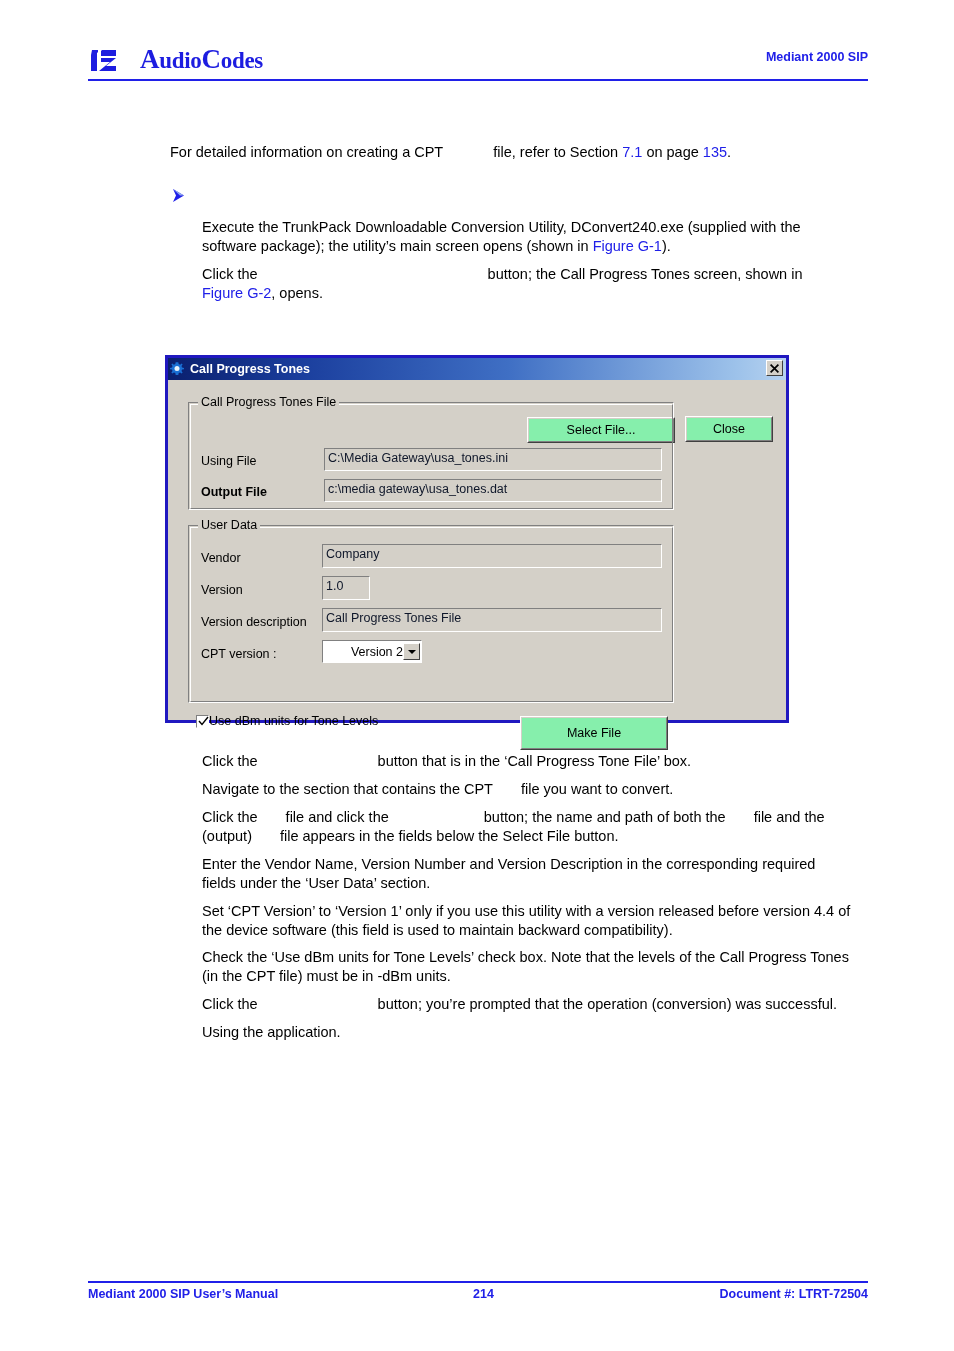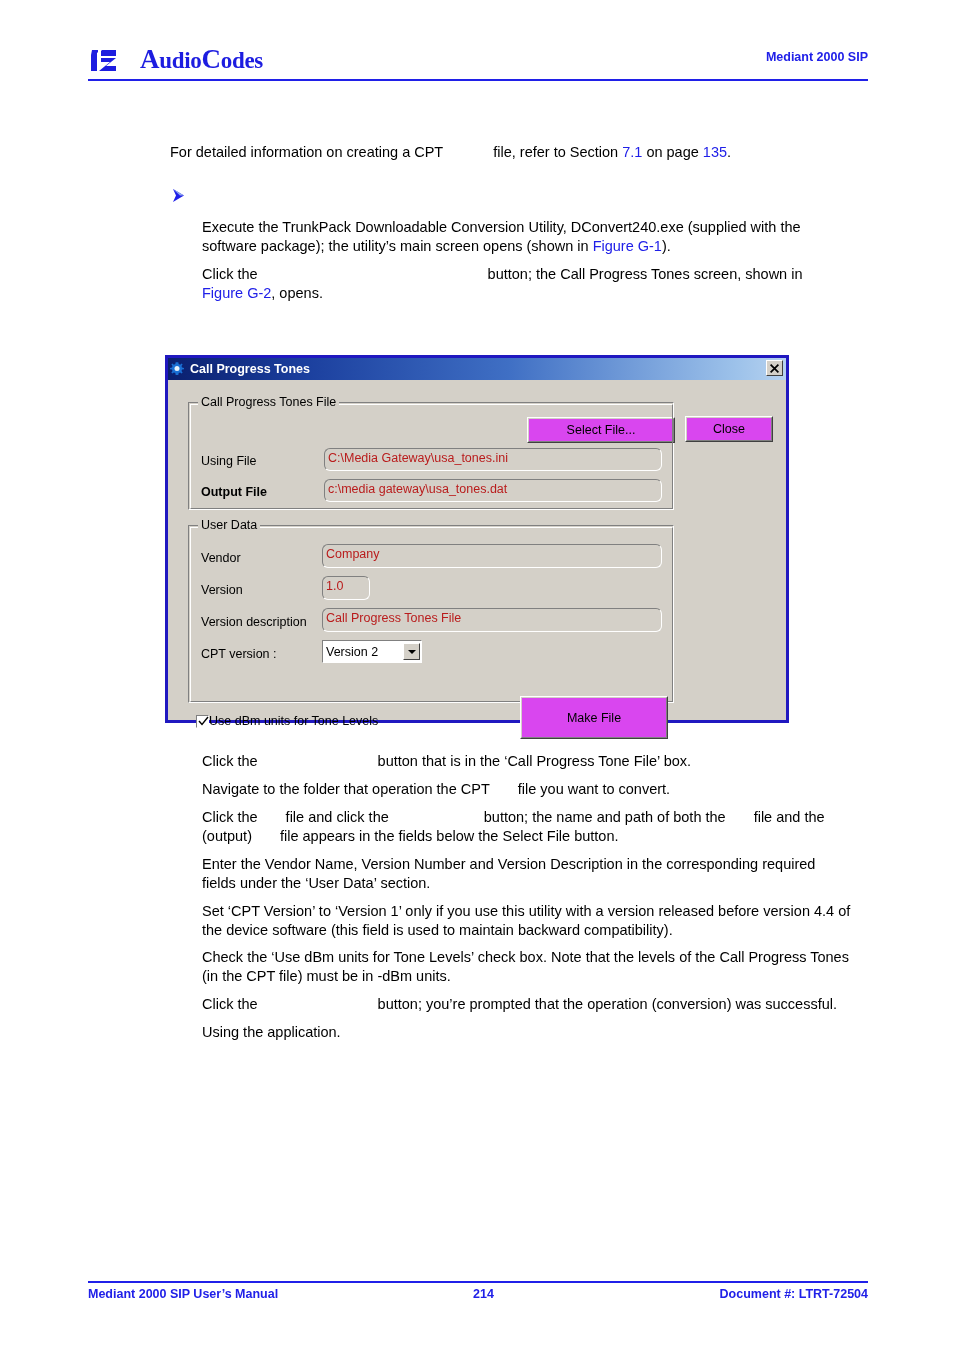--- a/index.html
+++ b/index.html
@@ -179,30 +179,29 @@
   }
   .textfield {
     position: absolute;
     background: #d4d0c8;
     border-top: 1px solid #808080;
     border-left: 1px solid #808080;
     border-right: 1px solid #ffffff;
     border-bottom: 1px solid #ffffff;
     box-sizing: border-box;
     font-size: 12.5px;
-    color: #b91c1c;
+    color: #0f172a;
     padding: 2px 0 0 3px;
     overflow: hidden;
     white-space: nowrap;
     font-family: "Liberation Sans", sans-serif;
-    border-radius: 6px;
   }
   .btn {
     position: absolute;
-    background: #d946ef;
+    background: #86efac;
     border-top: 1px solid #ffffff;
     border-left: 1px solid #ffffff;
     border-right: 1px solid #404040;
     border-bottom: 1px solid #404040;
     box-sizing: border-box;
     font-size: 12.5px;
     color: #000;
     display: flex;
     align-items: center;
     justify-content: center;
@@ -225,21 +224,21 @@
     border-top: 1px solid #808080;
     border-left: 1px solid #808080;
     border-right: 1px solid #ffffff;
     border-bottom: 1px solid #ffffff;
     box-sizing: border-box;
     display: flex;
     align-items: center;
     font-size: 12.5px;
     cursor: pointer;
   }
-  .combo-text { padding-left: 3px; flex: 1; white-space: nowrap; }
+  .combo-text { padding-left: 3px; flex: 1; white-space: nowrap; text-align: right; }
   .combo-btn {
     width: 17px;
     height: 17px;
     margin-right: 1px;
     background: #d4d0c8;
     border-top: 1px solid #ffffff;
     border-left: 1px solid #ffffff;
     border-right: 1px solid #404040;
     border-bottom: 1px solid #404040;
     display: flex;
@@ -389,31 +388,31 @@
     </div>
 
     <div class="chk-row">
       <span class="chk-box">
         <svg width="11" height="11" viewBox="0 0 11 11">
           <path d="M1 5 L4 8.5 L10 1" stroke="#000" stroke-width="1.4" fill="none"></path>
         </svg>
       </span>
       <span class="chk-label">Use dBm units for Tone Levels</span>
     </div>
-    <div class="btn" style="left:352px; top:316px; width:148px; height:43px;">Make File</div>
+    <div class="btn" style="left:352px; top:336px; width:148px; height:34px;">Make File</div>
 
   </div>
 </div>
 
 <div class="para" style="left:202px; top:752px; width:660px;">
   <span>Click the</span><span class="gap-lg"></span><span>button that is in the ‘Call Progress Tone File’ box.</span>
 </div>
 
 <div class="para" style="left:202px; top:780px; width:660px;">
-  <span>Navigate to the folder that operation the CPT</span><span class="gap-sm"></span><span>file you want to convert.</span>
+  <span>Navigate to the section that contains the CPT</span><span class="gap-sm"></span><span>file you want to convert.</span>
 </div>
 
 <div class="para" style="left:202px; top:808px; width:665px;">
   <span>Click the</span><span class="gap-sm"></span><span>file and click the</span><span class="gap-btn"></span><span>button; the name and path of both the</span><span class="gap-sm"></span><span>file and the (output)</span><span class="gap-sm"></span><span>file appears in the fields below the Select File button.</span>
 </div>
 
 <div class="para" style="left:202px; top:855px; width:650px;">Enter the Vendor Name, Version Number and Version Description in the corresponding required fields under the ‘User Data’ section.</div>
 
 <div class="para" style="left:202px; top:902px; width:660px;">Set ‘CPT Version’ to ‘Version 1’ only if you use this utility with a version released before version 4.4 of the device software (this field is used to maintain backward compatibility).</div>
 

